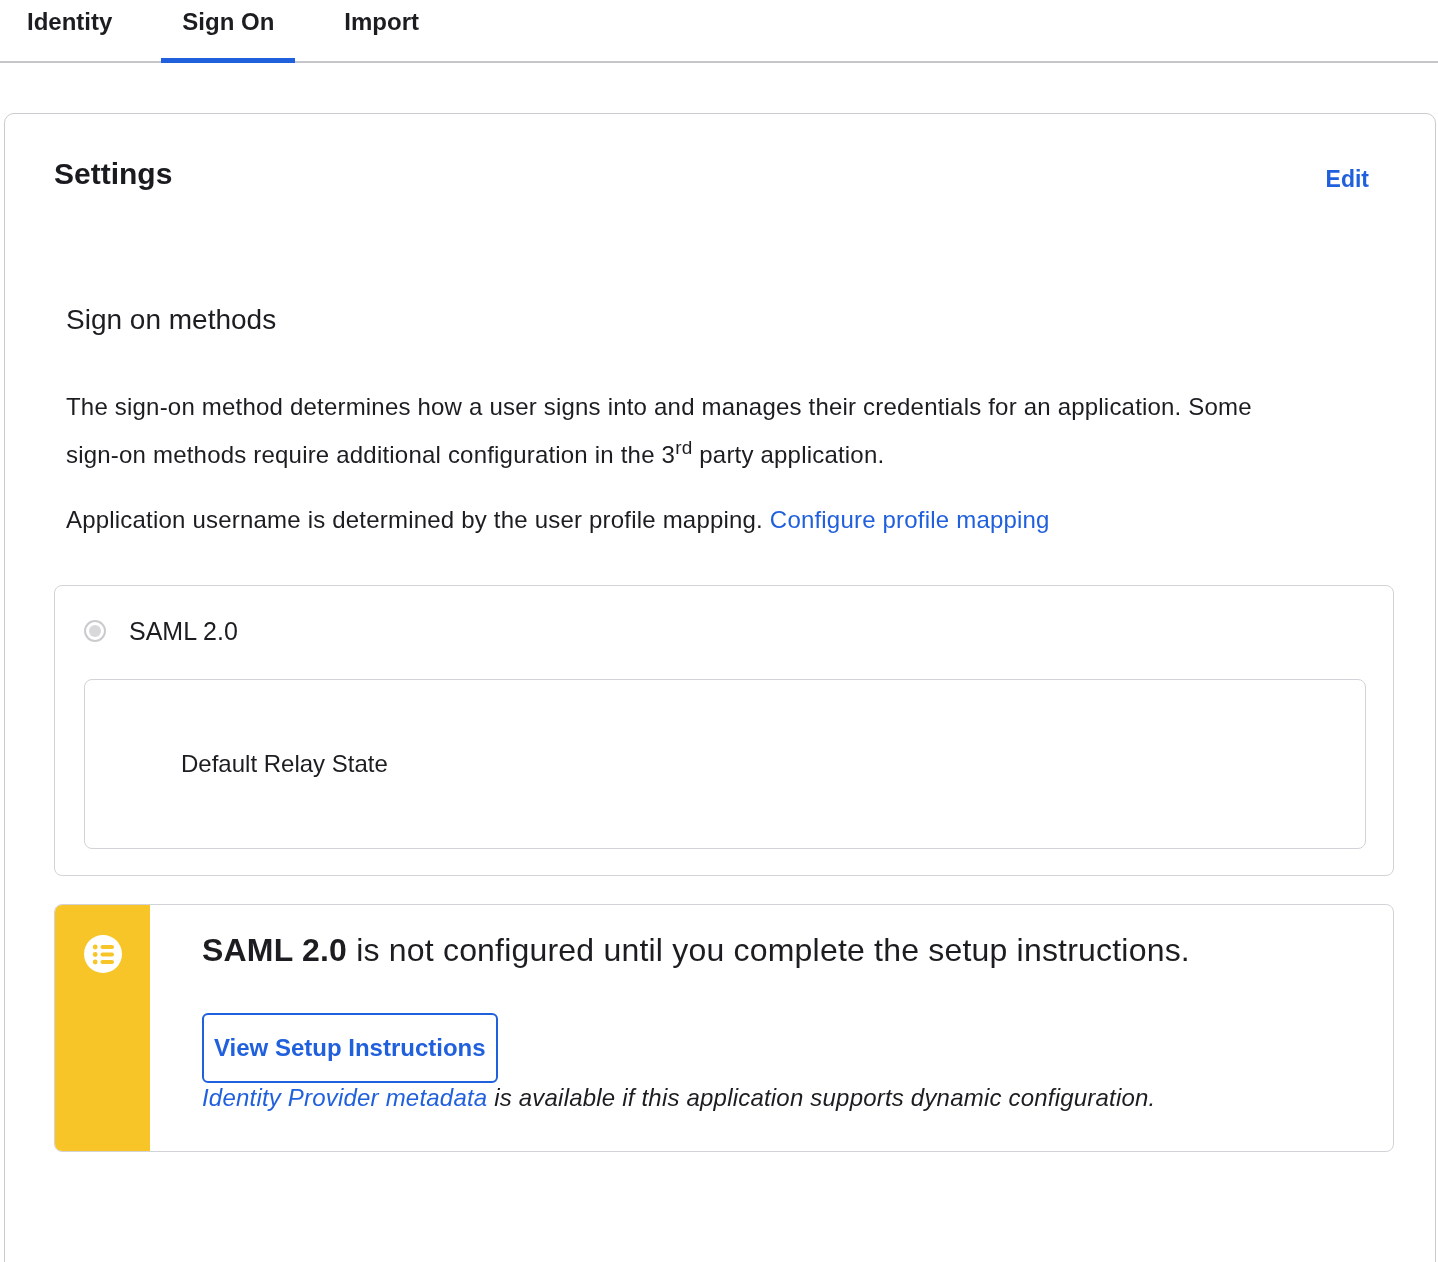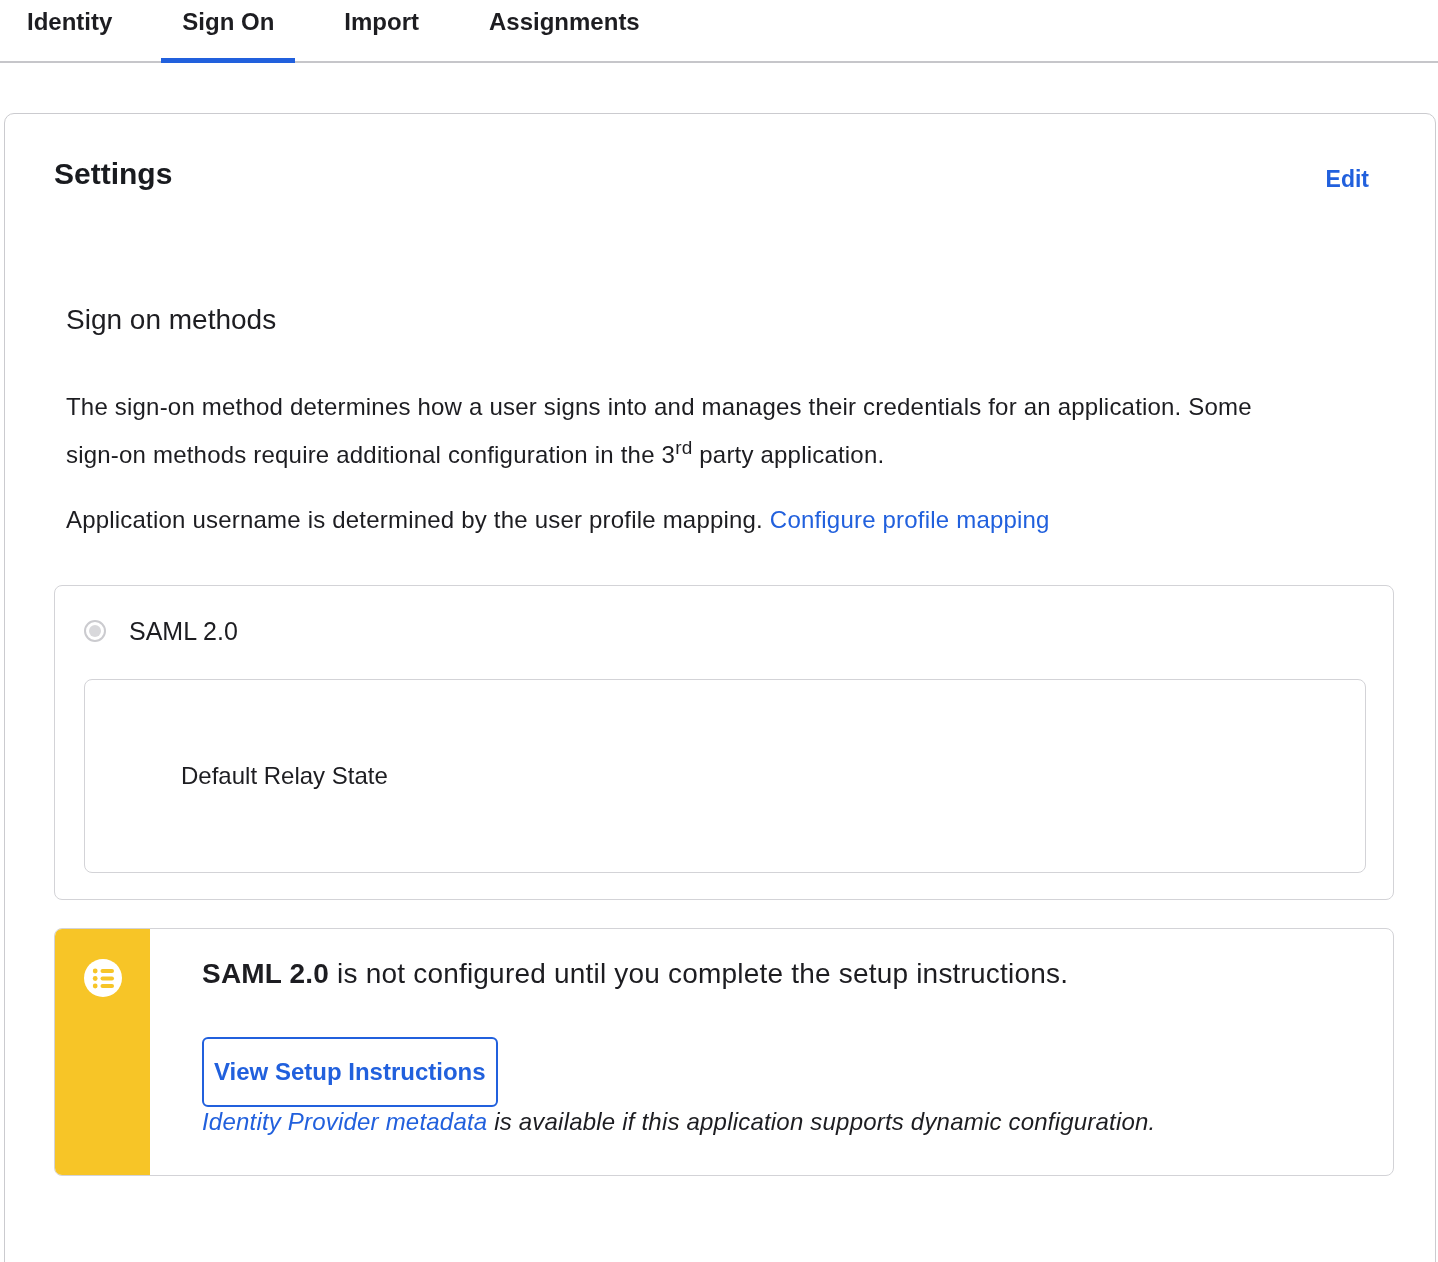--- a/index.html
+++ b/index.html
@@ -134,21 +134,21 @@
     transform:translate(-50%,-50%);
     border-radius:50%;
     background:#d8d8db;
   }
   .radio-label{
     font-size:25px;
     line-height:30px;
   }
   .relay-box{
     margin-top:33px;
-    height:194px;
+    height:170px;
     border:1.5px solid #d3d3d7;
     border-radius:8px;
     display:flex;
     align-items:center;
     padding-left:96px;
     background:#fff;
   }
   .relay-label{
     font-size:24px;
     line-height:28px;
@@ -169,21 +169,21 @@
     display:flex;
     justify-content:center;
     align-items:flex-start;
     padding-top:29px;
   }
   .callout-body{
     flex:1;
     padding:30px 40px 38px 52px;
   }
   .callout-msg{
-    font-size:28px;
+    font-size:32px;
     line-height:30px;
     letter-spacing:0.2px;
   }
   .callout-msg strong{font-weight:700;}
   .setup-btn{
     margin-top:48px;
     display:inline-block;
     border:2px solid var(--accent);
     border-radius:6px;
     background:#fff;
@@ -203,21 +203,20 @@
     font-style:italic;
   }
 </style>
 </head>
 <body>
 
 <nav class="tabbar">
   <div class="tab">Identity</div>
   <div class="tab active">Sign On</div>
   <div class="tab">Import</div>
-  <div class="tab">Assignments</div>
 </nav>
 
 <section class="card">
 
   <div class="card-header">
     <h1 class="card-title">Settings</h1>
     <a class="edit-link">Edit</a>
   </div>
 
   <h2 class="section-heading indent">Sign on methods</h2>

